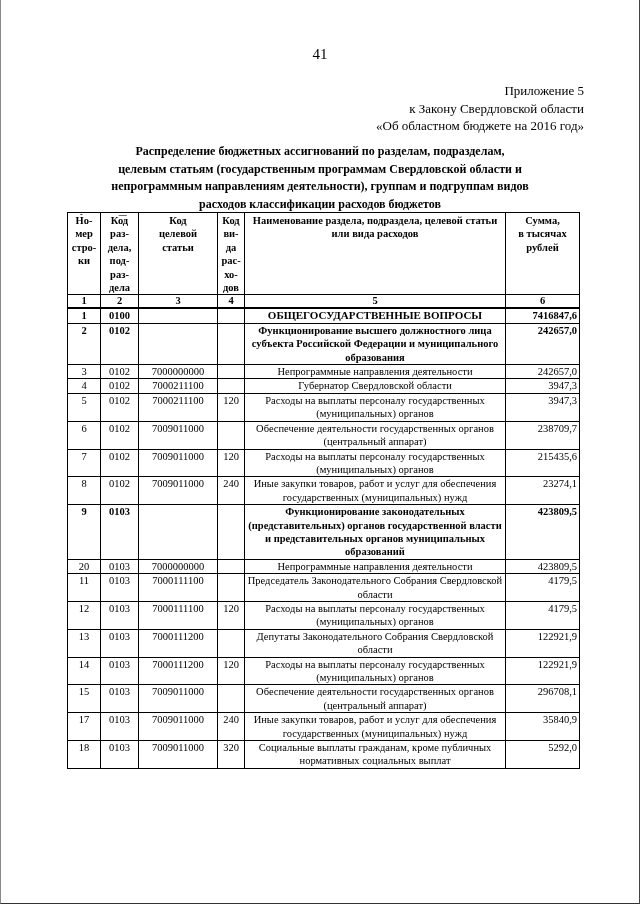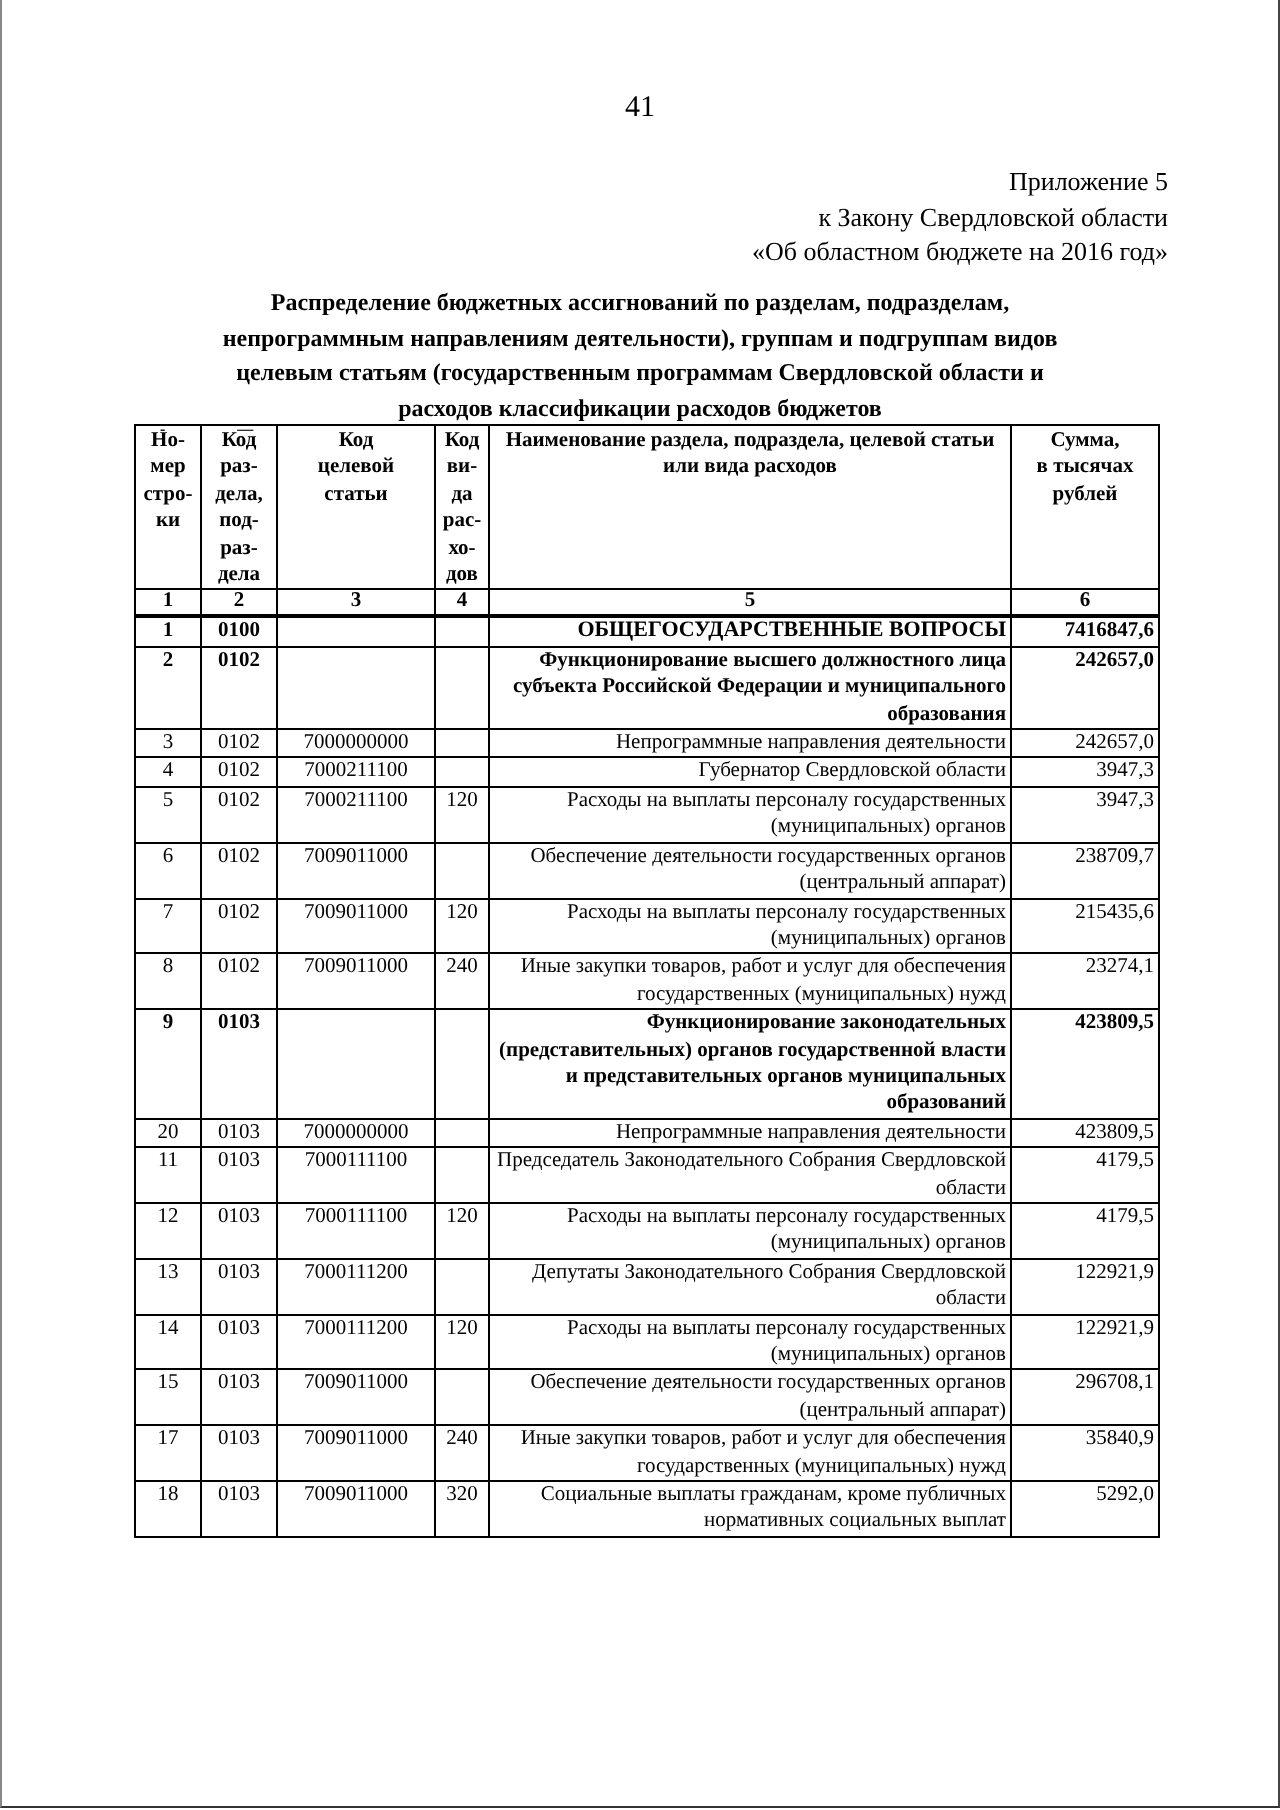--- a/index.html
+++ b/index.html
@@ -36,21 +36,21 @@
   table.budget td, table.budget th {
     border: 1px solid #000; padding: 0 2px; vertical-align: top;
   }
   table.budget th {
     font-weight: bold; text-align: center; vertical-align: top; padding-top: 1px;
   }
   col.c1 { width: 33px; } col.c2 { width: 38px; } col.c3 { width: 79px; }
   col.c4 { width: 27px; } col.c5 { width: 261px; } col.c6 { width: 74px; }
   tr.colnum td { font-weight: bold; text-align: center; height: 12px; line-height: 12px; border-bottom: 2px solid #000; }
   td.num, td.code, td.target, td.vr { text-align: center; }
-  td.name { text-align: right; padding-left: 3px; }
+  td.name { text-align: center; padding-left: 3px; }
   td.sum { text-align: right; vertical-align: bottom; }
   tr.bold td { font-weight: bold; }
   tr.bold td.name { font-weight: bold; }
   tr.plain td.code { font-weight: normal; }
   td.name.caps { font-size: 11px; }
 </style>
 </head>
 <body>
 
 <div class="frame"></div>
@@ -58,22 +58,22 @@
 <div class="page-number">41</div>
 
 <div class="appendix">
   <div>Приложение 5</div>
   <div>к Закону Свердловской области</div>
   <div>«Об областном бюджете на 2016 год»</div>
 </div>
 
 <div class="title">
   <div>Распределение бюджетных ассигнований по разделам, подразделам,</div>
+  <div>целевым статьям (государственным программам Свердловской области и</div>
   <div>непрограммным направлениям деятельности), группам и подгруппам видов</div>
-  <div>целевым статьям (государственным программам Свердловской области и</div>
   <div>расходов классификации расходов бюджетов</div>
 </div>
 
 <div class="marks">
   <span>-</span>
   <span>—</span>
 </div>
 
 <table class="budget">
   <colgroup>

